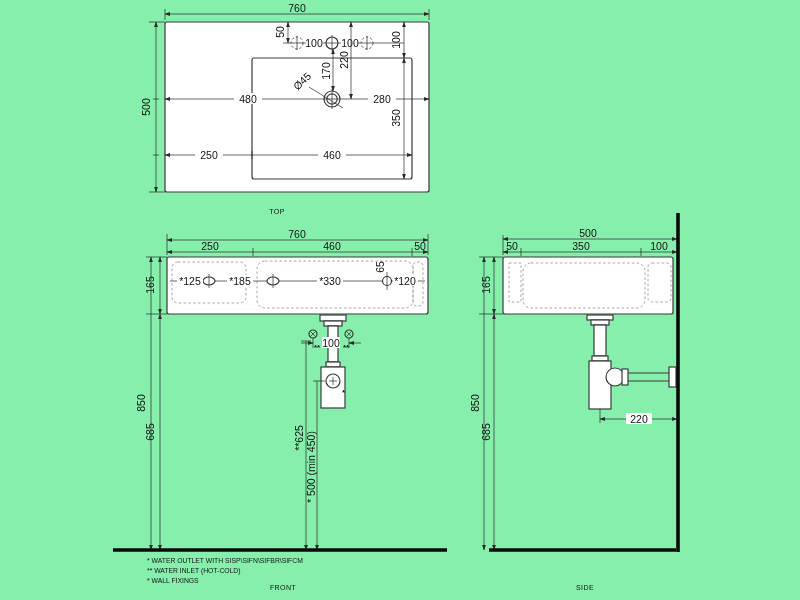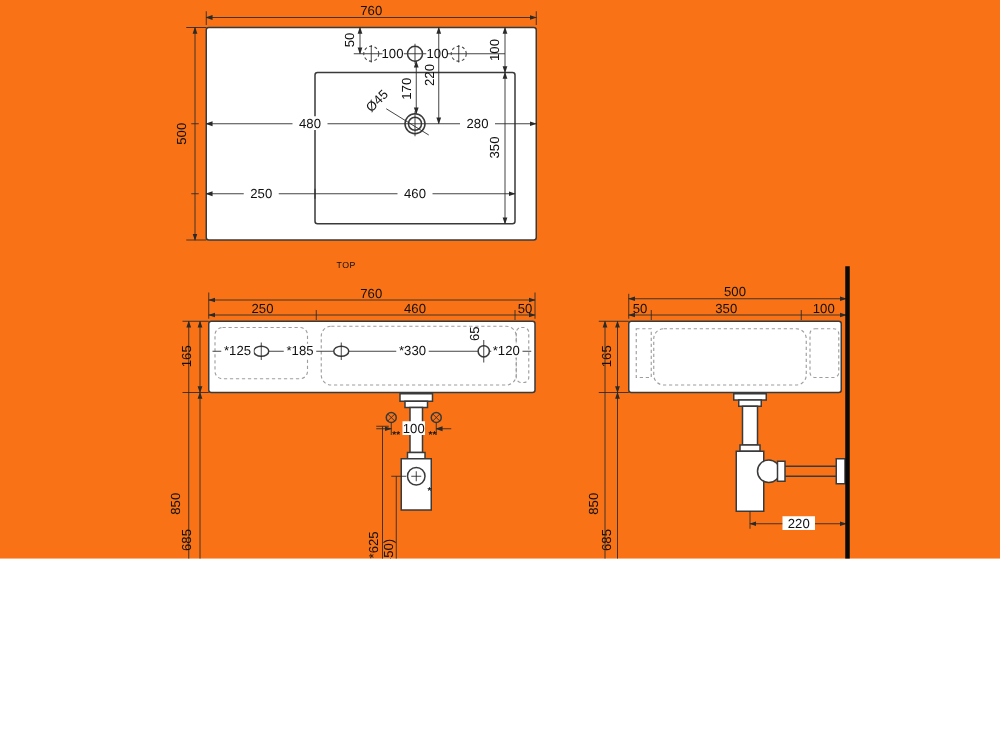--- a/index.html
+++ b/index.html
@@ -1,16 +1,16 @@
 <!DOCTYPE html>
 <html><head>
 <meta charset="utf-8">
 <style>
   html,body{margin:0;padding:0;background:#fff;}
-  .stage{width:800px;height:447px;background:#f97316;position:relative;overflow:hidden;}
+  .stage{width:800px;height:600px;background:#86efac;position:relative;overflow:hidden;}
   svg{display:block;}
   .ln{stroke:#3a3a3a;stroke-width:1.2;fill:none;}
   .lnf{stroke:#3a3a3a;stroke-width:1.2;fill:#fff;}
   .th{stroke:#0a0a0a;stroke-width:3.6;fill:none;}
   .dm{stroke:#2a2a2a;stroke-width:0.7;fill:none;}
   .hd{stroke:#9e9e9e;stroke-width:0.9;fill:none;stroke-dasharray:2.6 2.2;}
   .dc{stroke:#4a4a4a;stroke-width:0.9;fill:none;stroke-dasharray:2.4 2;}
   text{font-family:"Liberation Sans","DejaVu Sans",sans-serif;fill:#111;}
   .d{font-size:10.5px;}
   .s{font-size:7px;letter-spacing:0.4px;}

